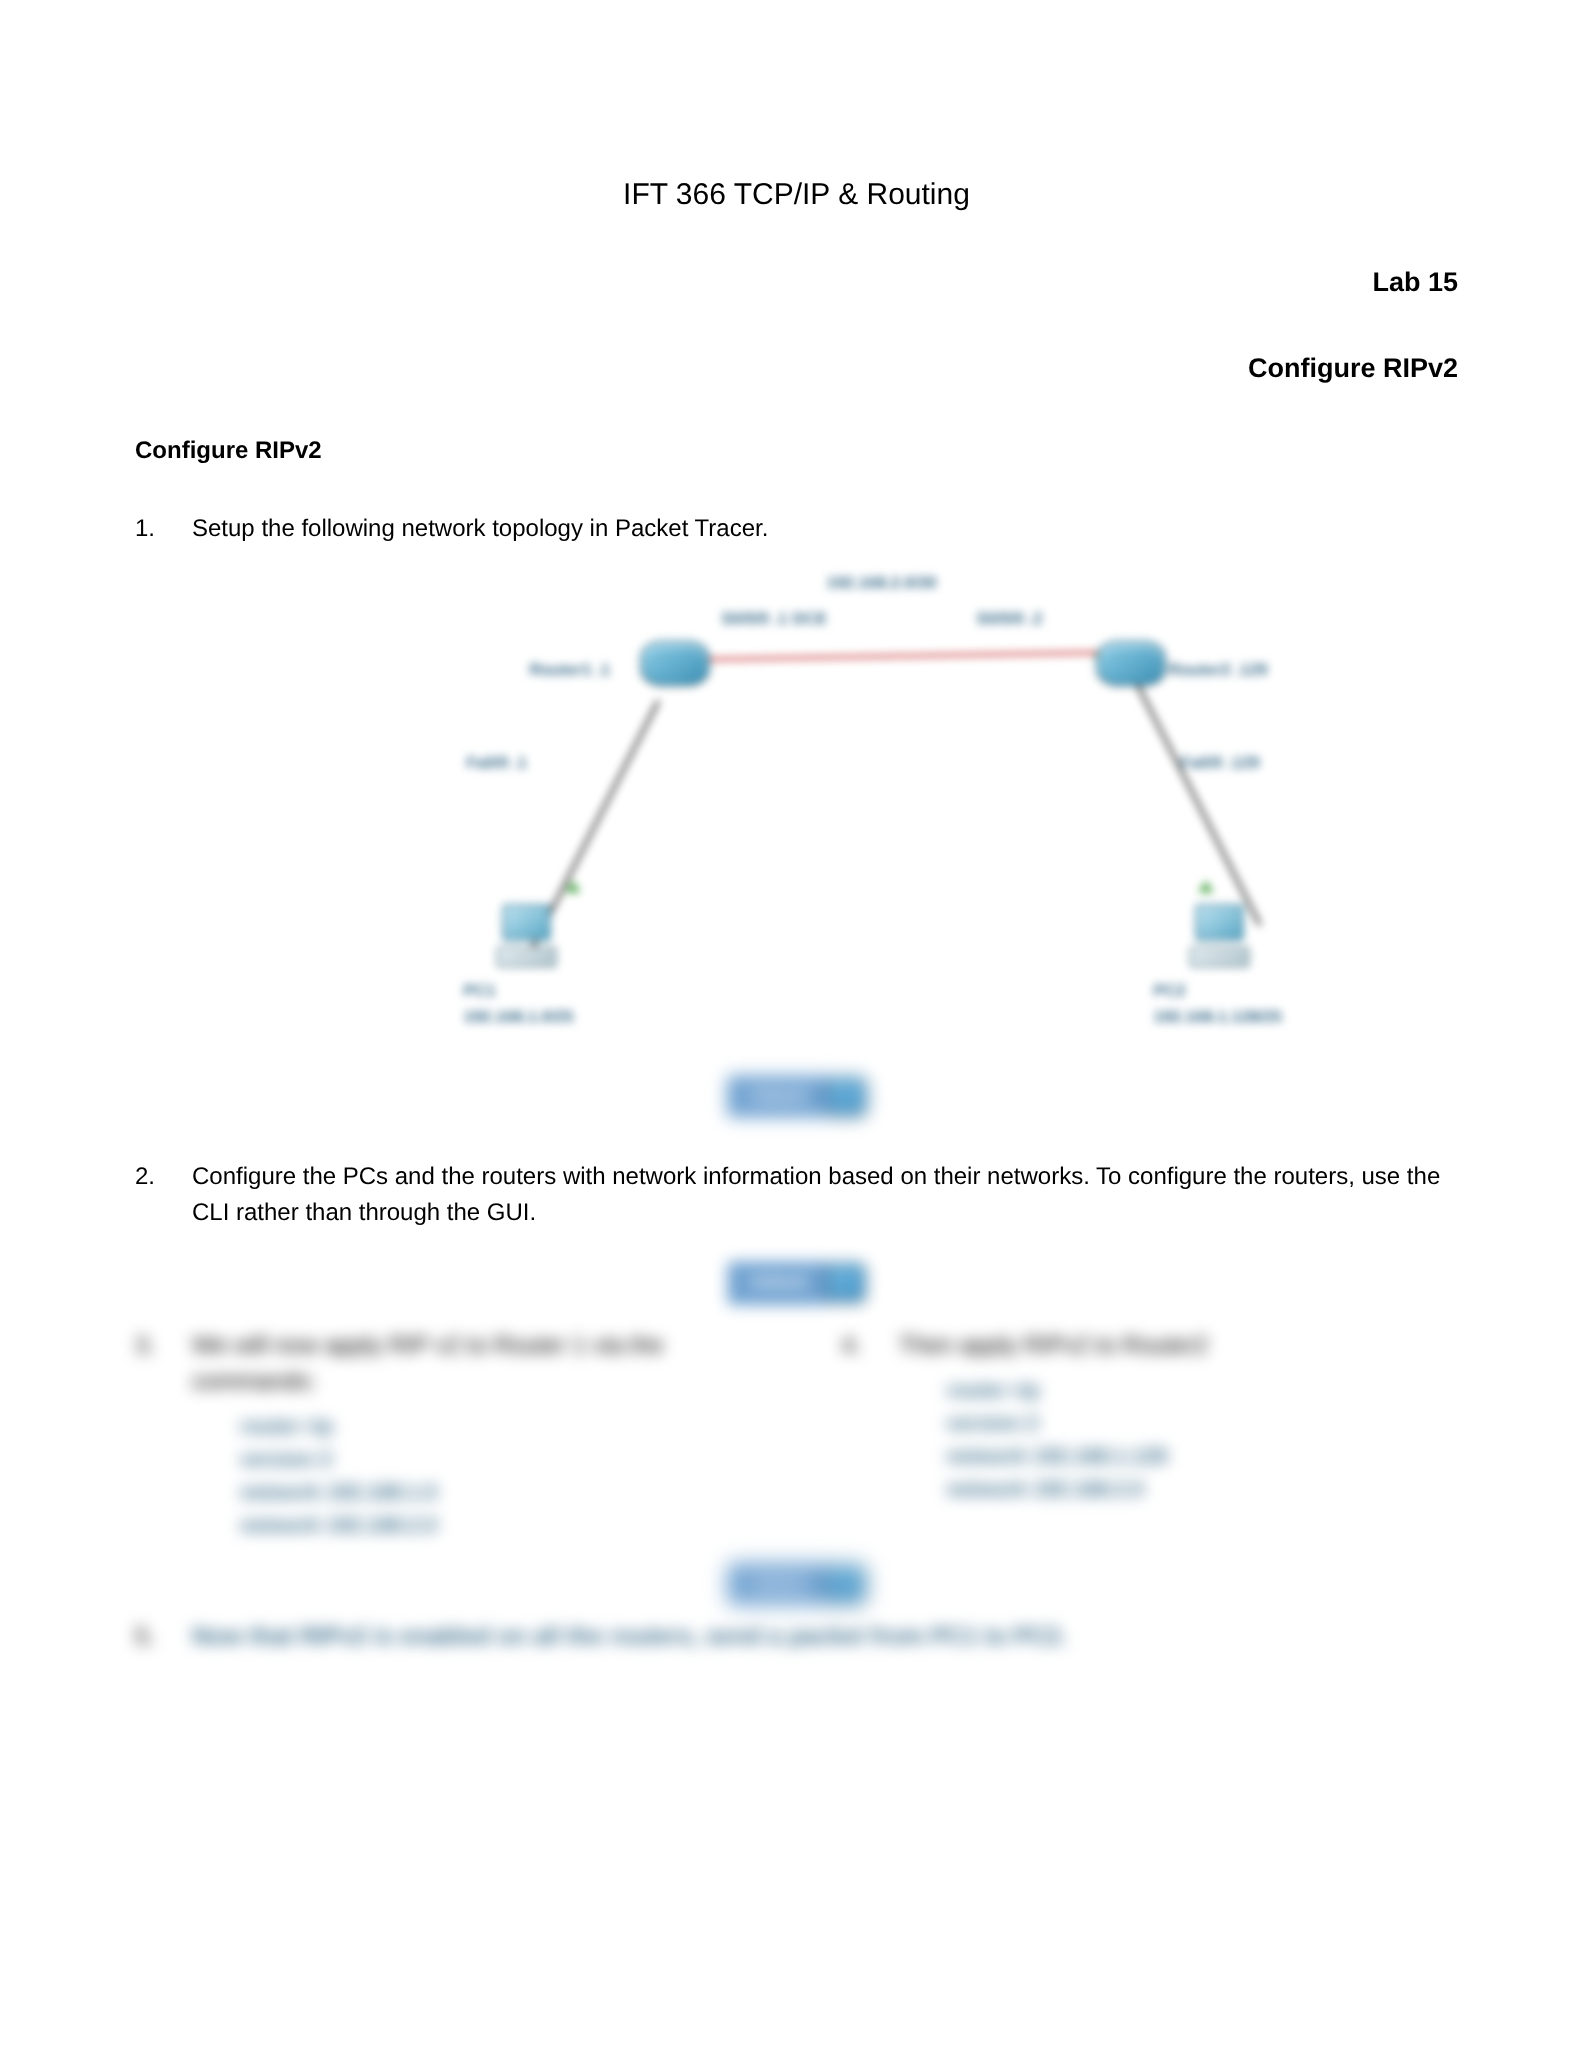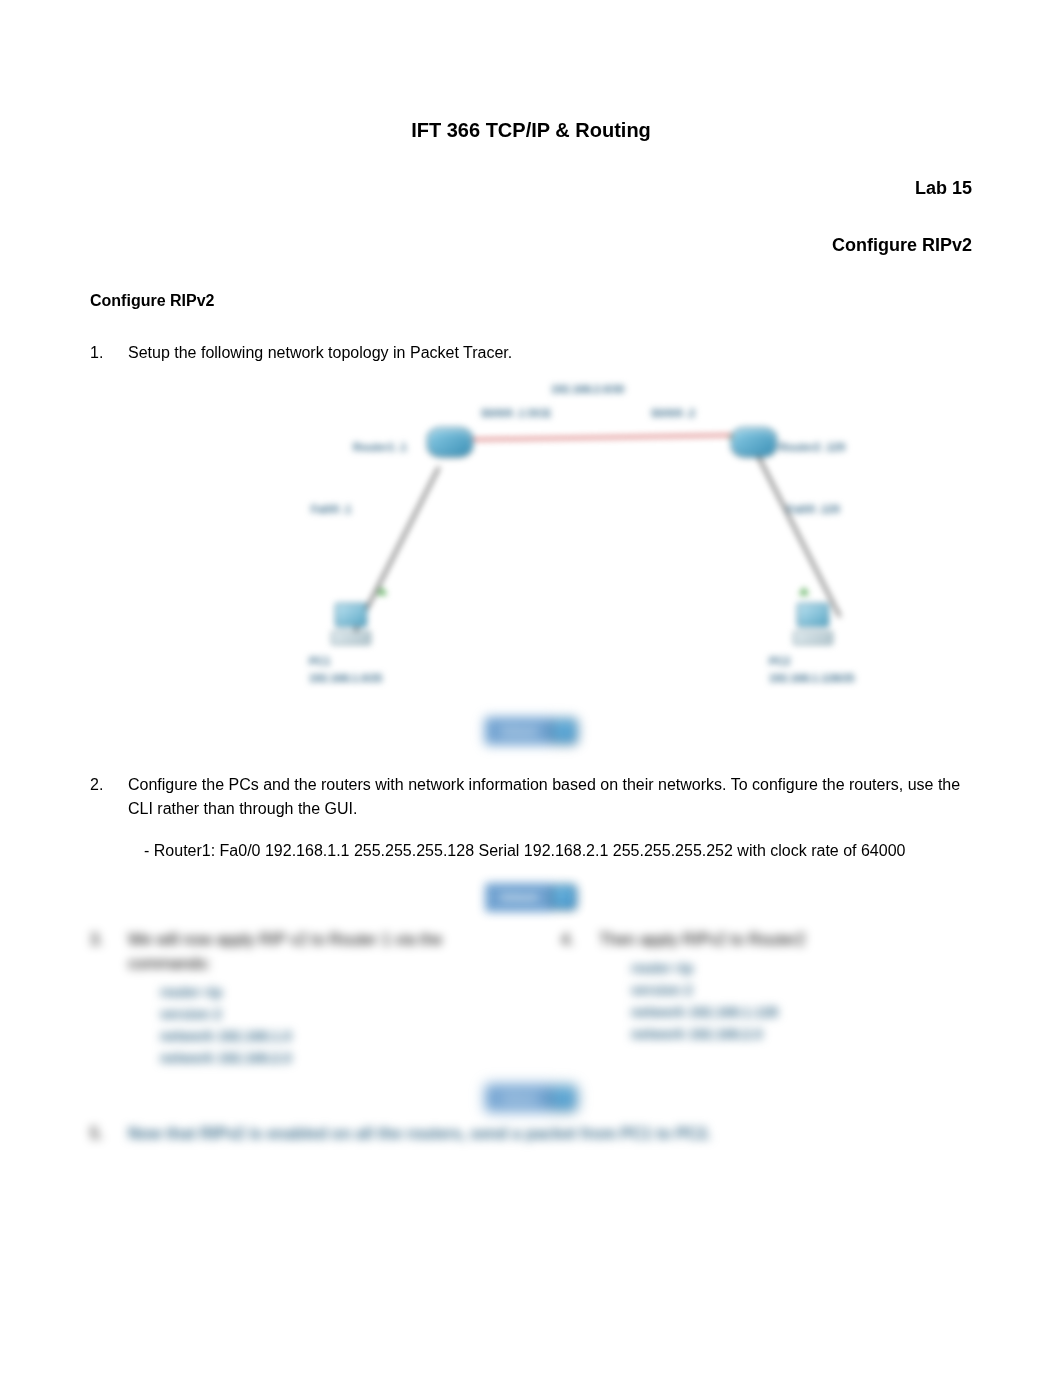--- a/index.html
+++ b/index.html
@@ -7,21 +7,21 @@
       font-family: Arial, Helvetica, sans-serif;
       background: #ffffff;
       width: 1062px;
       color: #000;
       font-size: 16px;
       line-height: 1.5;
     }
     .page {
       padding: 115px 90px 60px 90px;
     }
-    .title { text-align: center; font-weight: bold; font-size: 20px; margin-bottom: 30px; }
+    .title { text-align: center; font-weight: normal; font-size: 20px; margin-bottom: 30px; }
     .subtitle { text-align: right; font-weight: bold; font-size: 18px; margin-bottom: 30px; }
     .section-title { font-weight: bold; font-size: 16px; margin-bottom: 28px; margin-top: 20px; }
     .step {
       display: flex;
       gap: 20px;
       margin-bottom: 18px;
     }
     .step-num { width: 18px; flex-shrink: 0; }
     .step-text { flex: 1; }
     .topology {
@@ -205,21 +205,20 @@
       </div>
     </div>
   </div>
 
   <div class="step">
     <div class="step-num">2.</div>
     <div class="step-text">Configure the PCs and the routers with network information based on their networks. To configure the routers, use the CLI rather than through the GUI.</div>
   </div>
 
   <div class="config-info">
-    <p>- Router1: Fa0/0 192.168.1.1 255.255.255.128 Serial 192.168.2.1 255.255.255.252 with clock rate of 64000</p>
   </div>
 
   <div class="pager-wrap">
     <div class="pager">
       <div class="pager-label">Unlock</div>
       <div class="pager-badge"></div>
     </div>
   </div>
 
   <div class="blurred-section">

